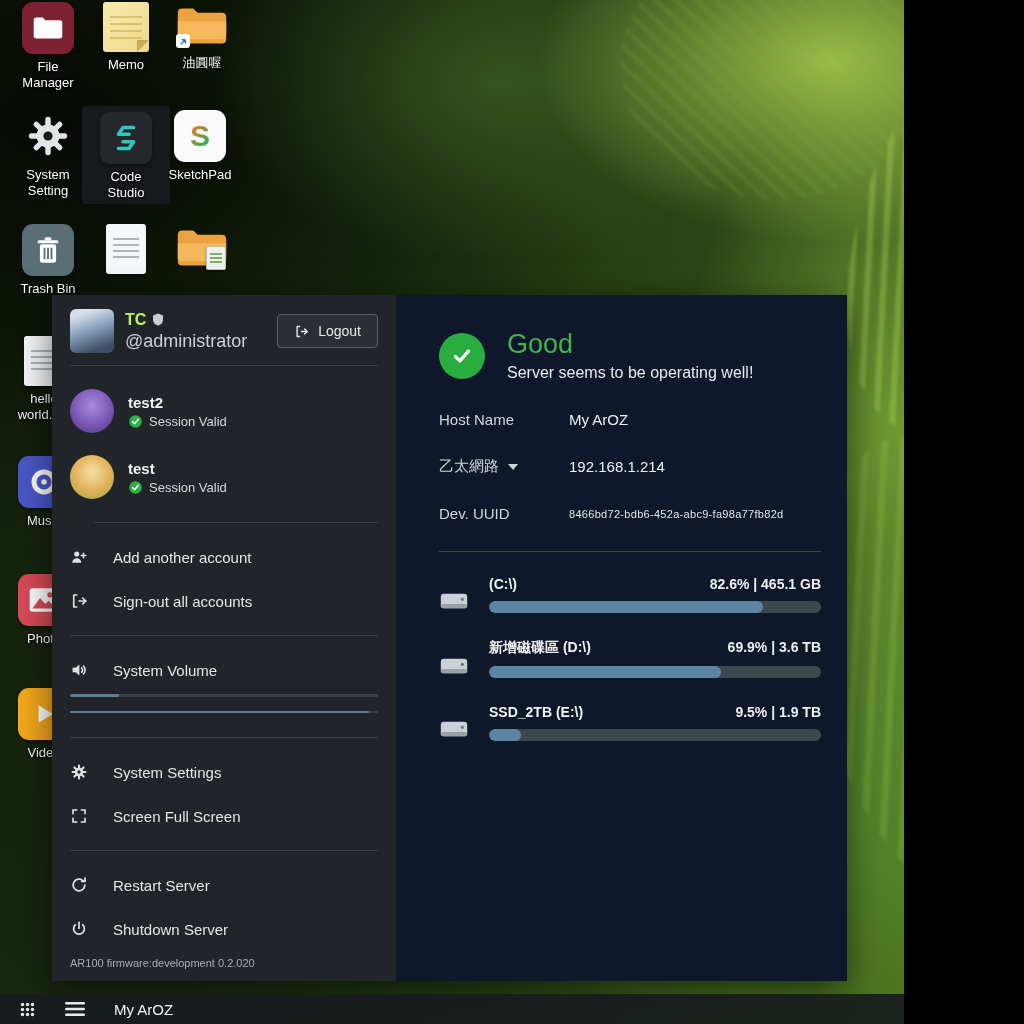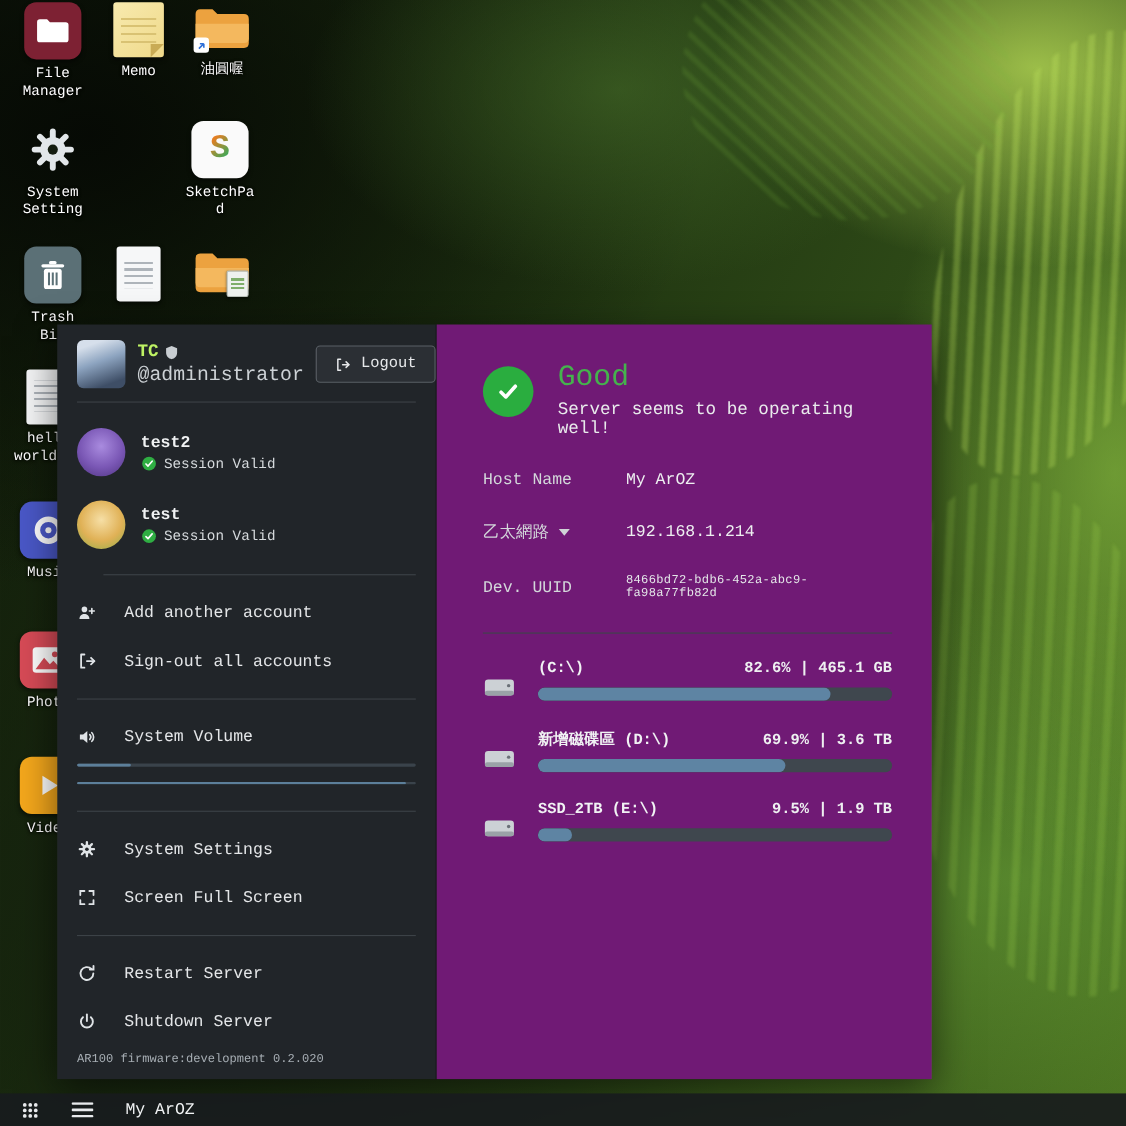--- a/index.html
+++ b/index.html
@@ -1,17 +1,17 @@
 <!DOCTYPE html>
 <html><head>
 <meta charset="utf-8">
 <style>
   html,body{margin:0;padding:0;background:#000;}
-  .screen{position:relative;width:1024px;height:1024px;overflow:hidden;
-    font-family:Liberation Mono, monospace;-webkit-font-smoothing:antialiased;}
+  .screen{position:relative;width:904px;height:1024px;overflow:hidden;
+    font-family:Liberation Sans, sans-serif;-webkit-font-smoothing:antialiased;}
 
   
   .wallpaper{position:absolute;inset:0;background:
     radial-gradient(420px 260px at 92% 6%, rgba(198,234,92,.72), transparent 70%),
     radial-gradient(300px 520px at 99% 42%, rgba(152,206,72,.55), transparent 72%),
     radial-gradient(520px 380px at 90% 78%, rgba(112,172,62,.5), transparent 70%),
     radial-gradient(380px 240px at 55% 8%, rgba(72,112,42,.6), transparent 75%),
     radial-gradient(700px 520px at 8% 12%, rgba(5,8,4,.92), transparent 80%),
     radial-gradient(620px 720px at 18% 80%, rgba(20,32,14,.85), transparent 80%),
     linear-gradient(115deg,#101a0a 0%,#1d3010 35%,#2e4a17 65%,#49701f 100%);}
@@ -52,21 +52,21 @@
   .mini-doc{position:absolute;right:4px;bottom:2px;width:18px;height:22px;background:#eef1ee;border-radius:2px;
     border:1px solid #b9c0b9;box-shadow:0 1px 2px rgba(0,0,0,.4);}
   .mini-doc::before{content:"";position:absolute;left:3px;right:3px;top:4px;height:12px;
     background:repeating-linear-gradient(to bottom,transparent 0 2px,#7fae6a 2px 4px);}
 
   
   .panel{position:absolute;left:52px;top:295px;width:795px;height:686px;display:flex;z-index:5;
     box-shadow:0 10px 34px rgba(0,0,0,.55);}
   .panel-left{width:345px;box-sizing:border-box;background:#212529;padding:14px 18px 10px 18px;
     display:flex;flex-direction:column;border-right:1px solid #15181a;}
-  .panel-right{flex:1;box-sizing:border-box;background:#701a75;padding:34px 36px 0 42px;}
+  .panel-right{flex:1;box-sizing:border-box;background:#0f172a;padding:34px 26px 0 42px;}
   .divider{height:1px;background:#3c4247;margin:12px 0;flex:none;}
   .divider.indent{margin-left:24px;}
 
   .user-row{display:flex;align-items:center;gap:11px;}
   .avatar{width:44px;height:44px;flex:none;}
   .avatar-tc{border-radius:6px;background:linear-gradient(160deg,#d6dfeb 15%,#8da4c0 45%,#3e4e66 85%);}
   .avatar-test2{border-radius:50%;background:radial-gradient(circle at 50% 38%,#a98bdf 0%,#7a57b5 55%,#4e3380 100%);}
   .avatar-test{border-radius:50%;background:radial-gradient(circle at 50% 40%,#f6dfa6 0%,#e0b156 55%,#8fae4a 100%);}
   .user-meta{display:flex;flex-direction:column;gap:2px;}
   .user-name-row{display:flex;align-items:center;gap:6px;font-size:16px;font-weight:bold;color:#bef264;}
@@ -158,20 +158,29 @@
             <rect x="10.6" y="2" width="2.8" height="20" rx="1.4" transform="rotate(90 12 12)"></rect>
             <rect x="10.6" y="2" width="2.8" height="20" rx="1.4" transform="rotate(135 12 12)"></rect>
             <circle cx="12" cy="12" r="6"></circle>
           </g>
           <circle cx="12" cy="12" r="2.4" fill="#151d10"></circle>
         </svg>
     </div>
     <span class="icon-label">System Setting</span>
   </div>
 
+  <div class="desktop-icon selected-wrap" style="left:82px;top:106px">
+    <div class="tile tile-code">
+      <svg width="36" height="36" viewBox="0 0 24 24" fill="none" stroke="#2ec6c6" stroke-width="2.4" stroke-linecap="round" stroke-linejoin="round">
+          <path d="M17 5 H10 L7 9.5 H14"></path>
+          <path d="M7 19 H14 L17 14.5 H10"></path>
+        </svg>
+    </div>
+    <span class="icon-label">Code Studio</span>
+  </div>
 
   <div class="desktop-icon" style="left:162px;top:110px">
     <div class="tile tile-sketch">
         <span class="sketch-s">S</span>
       </div>
     <span class="icon-label">SketchPad</span>
   </div>
 
   <div class="desktop-icon" style="left:10px;top:224px">
     <div class="tile tile-trash">

